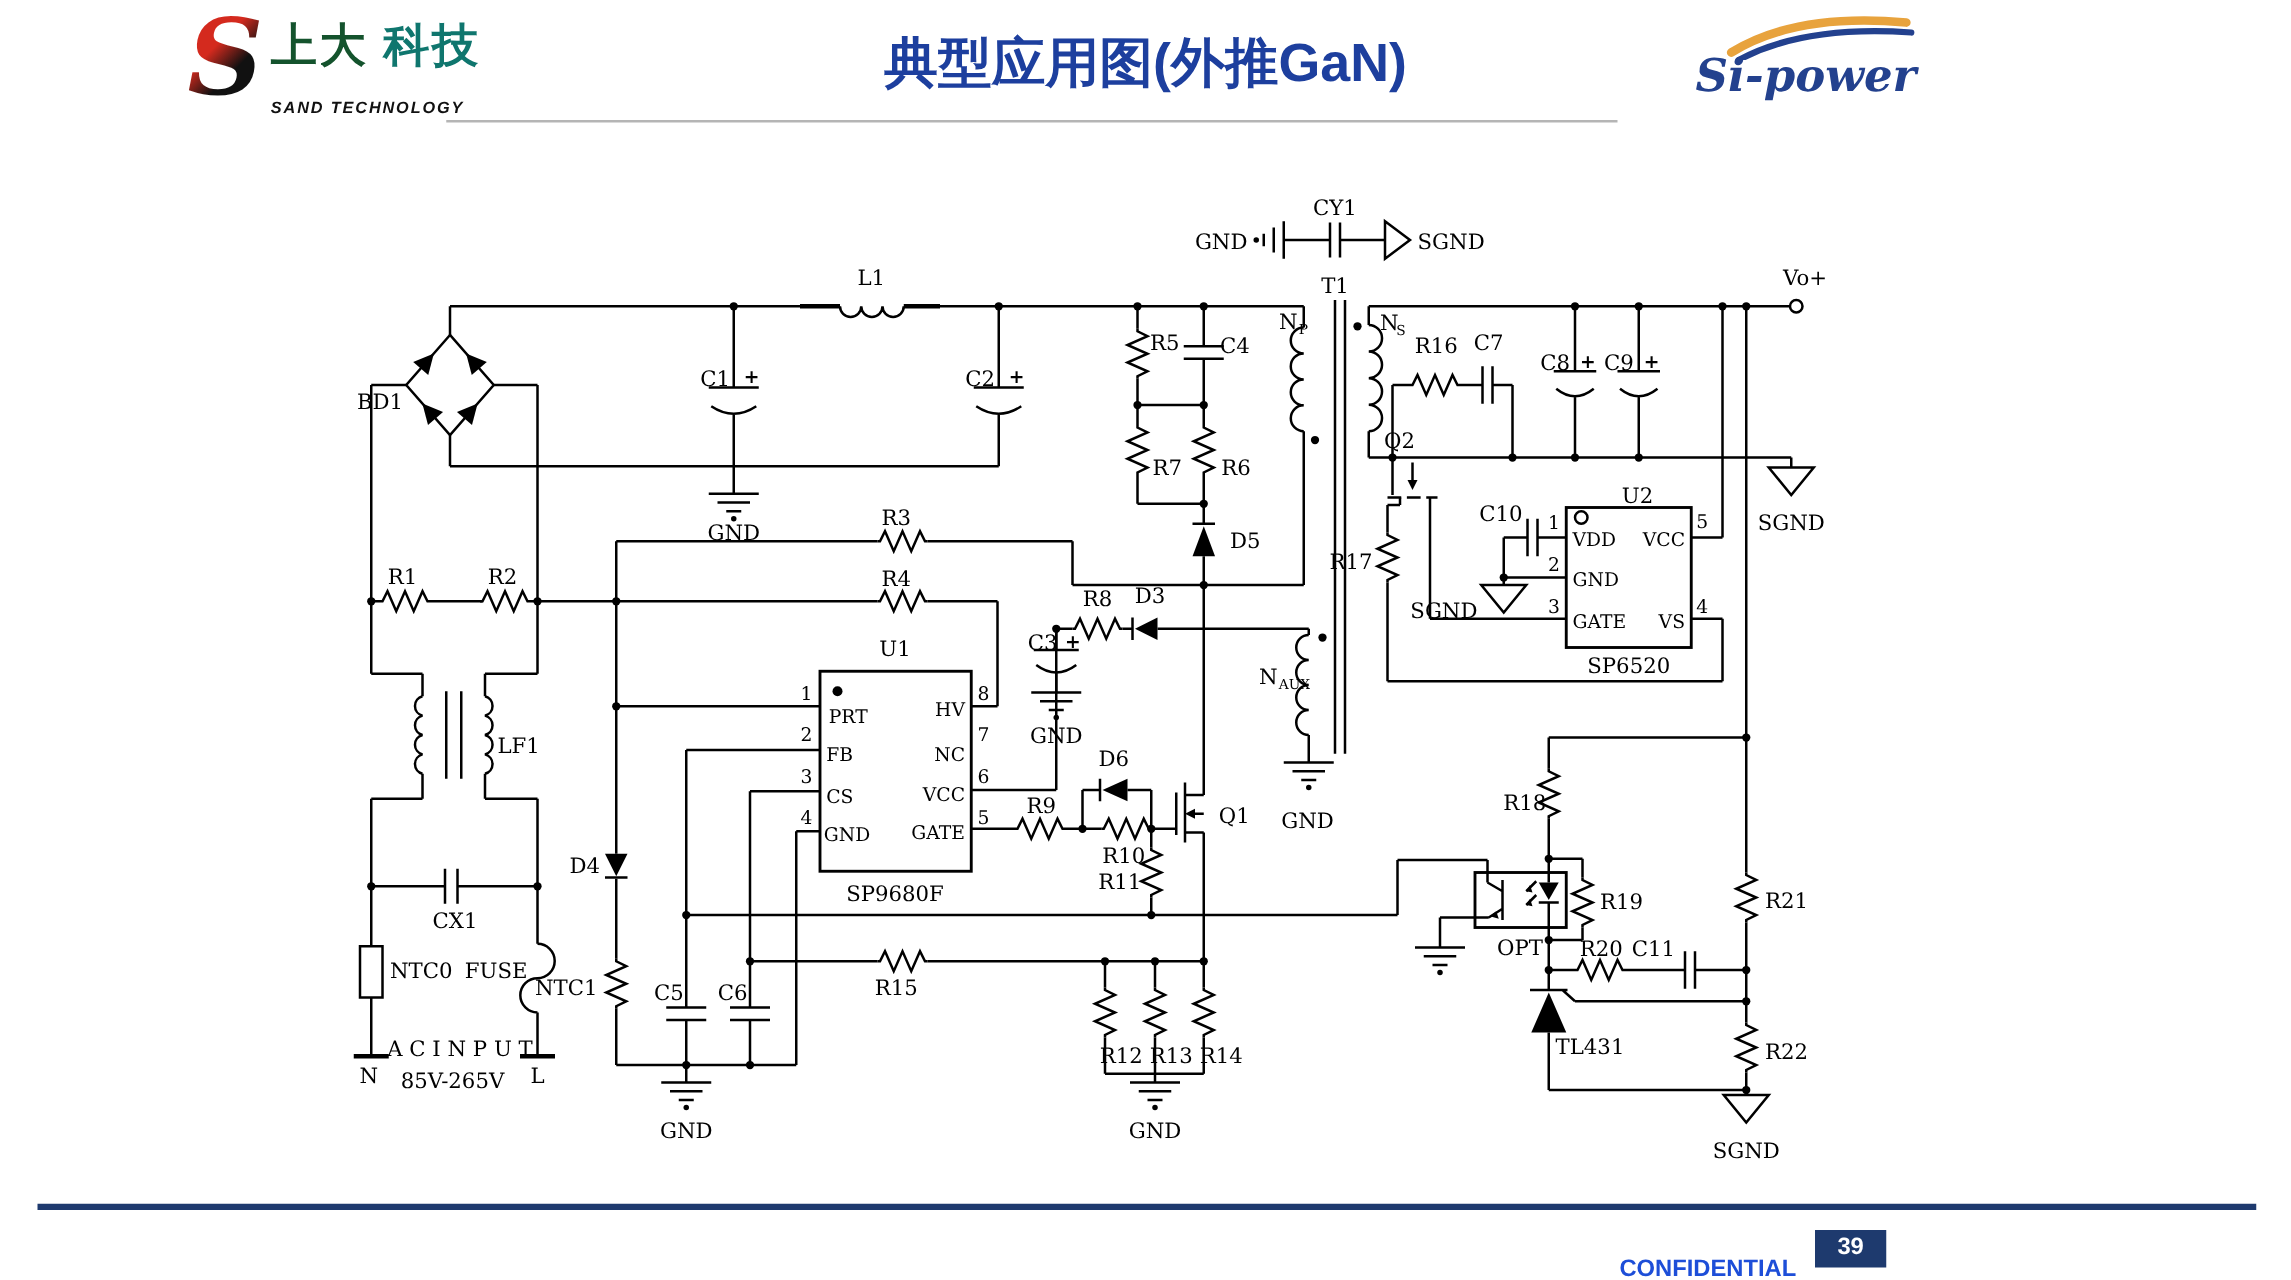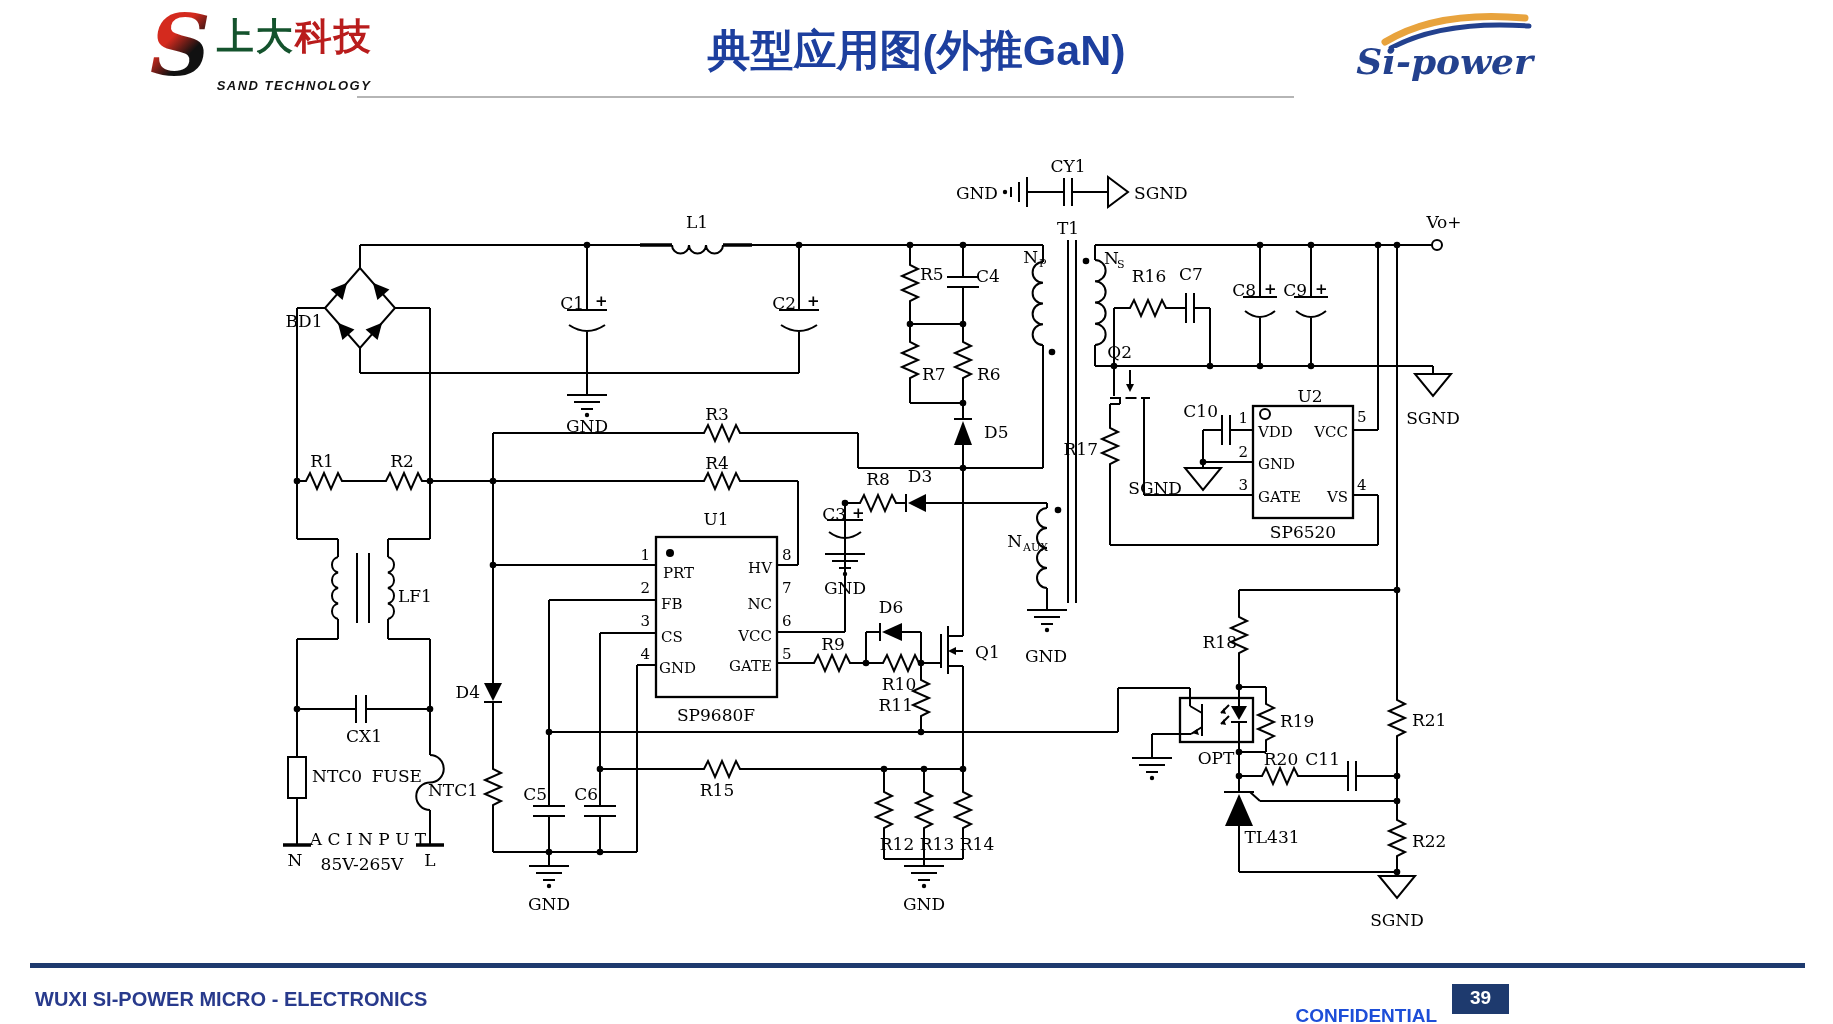--- a/index.html
+++ b/index.html
@@ -5,21 +5,21 @@
   html,body{margin:0;padding:0;background:#fff;}
   .slide{position:relative;width:1833px;height:1024px;background:#fff;overflow:hidden;
          font-family:"Liberation Sans",sans-serif;}
   
   .logo{position:absolute;left:150px;top:4px;display:flex;align-items:flex-start;}
   .logo-s{font-family:"DejaVu Serif",serif;font-style:italic;font-weight:bold;font-size:84px;
           line-height:84px;background:linear-gradient(135deg,#d42a1e 0%,#d42a1e 38%,#111 62%,#111 100%);
           -webkit-background-clip:text;background-clip:text;color:transparent;}
   .logo-txt{margin-left:6px;margin-top:14px;}
   .logo-cn{font-size:37px;font-weight:bold;line-height:38px;letter-spacing:2px;}
-  .logo-cn .red{color:#14532d;} .logo-cn .blk{color:#b91c1c;}
+  .logo-cn .red{color:#14532d;} .logo-cn .blk{color:#0f766e;margin-left:12px;}
   .logo-en{font-size:13px;font-weight:bold;font-style:italic;color:#111;letter-spacing:1.5px;margin-top:22px;}
   .page-title{position:absolute;left:0;right:0;top:22px;text-align:center;
               font-size:43px;font-weight:bold;color:#1d3f9e;}
   .title-rule{position:absolute;left:357px;top:96px;width:937px;height:2px;background:#b5b5b5;}
   .brand{position:absolute;right:300px;top:40px;font-size:36px;font-weight:bold;font-style:italic;
          color:#23418e;font-family:"DejaVu Serif",serif;}
   .brand-swoosh{position:absolute;right:296px;top:8px;}
   
   .footer-rule{position:absolute;left:30px;top:963px;width:1775px;height:5px;background:#1e3a6e;}
   .footer-left{position:absolute;left:35px;top:988px;font-size:20px;font-weight:bold;color:#283a8c;}
@@ -384,17 +384,16 @@
       <text class="mid" x="1281" y="765">R20</text>
       <text class="end" x="1340" y="765">C11</text>
       <text class="mid" x="1272" y="843">TL431</text>
       <text x="1412" y="726">R21</text>
       <text x="1412" y="847">R22</text>
       <text class="mid" x="1397" y="926">SGND</text>
     </g>
   </svg>
 
   <div class="footer-rule"></div>
-  <div class="footer-left">WUXI SI-POWER MICRO - ELECTRONICS</div>
   <div class="footer-conf">CONFIDENTIAL</div>
   <div class="footer-page">39</div>
 
 </div>
 
 </body></html>

